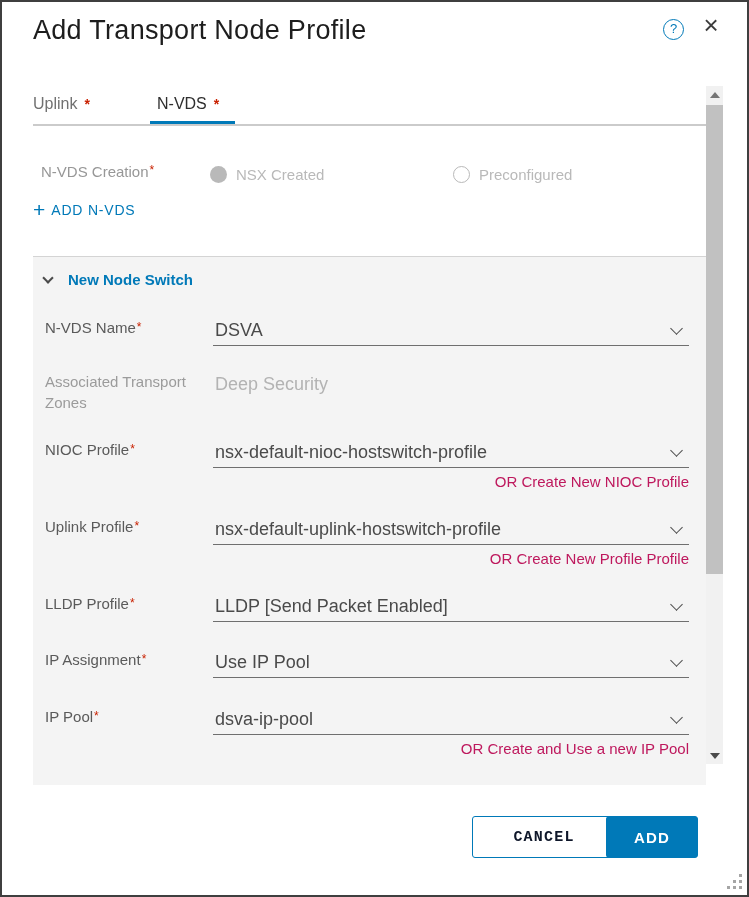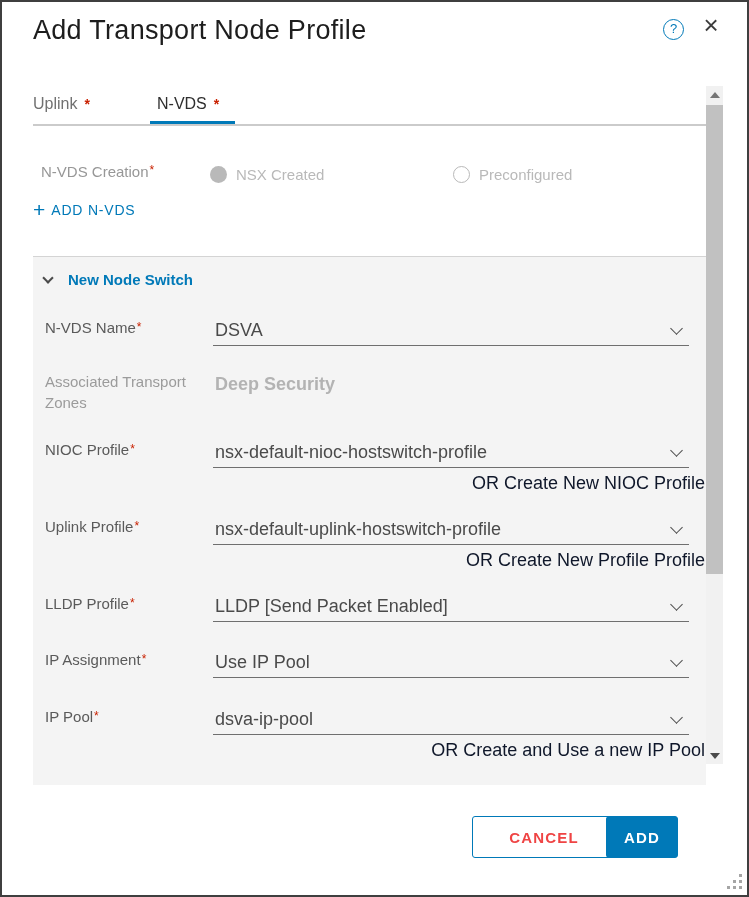--- a/index.html
+++ b/index.html
@@ -50,48 +50,48 @@
   .chev-collapse { width:8px; height:8px; border-left:2px solid #4a4a4a;
                    border-bottom:2px solid #4a4a4a; transform:rotate(-45deg);
                    margin:-3px 16px 0 2px; }
   .panel-header .ptitle { font-size:15px; font-weight:700; color:#0079B8; }
   .frow { position:absolute; left:12px; width:644px; }
   .frow .flabel { position:absolute; left:0; top:0; width:158px; font-size:15px;
                   color:#5a5a5a; line-height:21px; }
   .frow .flabel.dim { color:#9b9b9b; }
   .ffield { position:absolute; left:168px; top:0; width:476px; height:29px;
             border-bottom:1px solid #6f6f6f; cursor:pointer; }
-  .ffield.noline { border-bottom:none; cursor:default;font-weight:bold; }
+  .ffield.noline { border-bottom:none; cursor:default; }
   .fvalue { position:absolute; left:2px; top:3px; font-size:18px; color:#4a4a4a; }
   .fvalue.dim { color:#b3b3b3; }
   .chev-dd { position:absolute; right:8px; top:7px; width:9px; height:9px;
              border-left:1.5px solid #4a4a4a; border-bottom:1.5px solid #4a4a4a;
              transform:rotate(-45deg); }
-  .flink { position:absolute; left:184px; top:34px; width:476px; text-align:right;
-           font-size:18px; color:#0f172a; cursor:pointer; }
+  .flink { position:absolute; left:168px; top:34px; width:476px; text-align:right;
+           font-size:15px; color:#be185d; cursor:pointer; }
   
   .scrollbar { position:absolute; left:704px; top:84px; width:17px; height:678px;
                background:#f1f1f1; }
   .sb-up, .sb-down { position:absolute; left:0; width:17px; height:17px;
                      display:flex; align-items:center; justify-content:center; cursor:pointer; }
   .sb-up { top:0; }
   .sb-down { bottom:0; }
   .tri-up { width:0; height:0; border-left:5px solid transparent;
             border-right:5px solid transparent; border-bottom:6px solid #767676; }
   .tri-down { width:0; height:0; border-left:5px solid transparent;
               border-right:5px solid transparent; border-top:6px solid #4a4a4a; }
   .sb-thumb { position:absolute; left:0; top:19px; width:17px; height:469px;
               background:#c1c1c1; cursor:pointer; }
   
   .btn { position:absolute; top:814px; height:42px; border-radius:3px; font-size:15px;
          font-weight:600; letter-spacing:1.2px; text-align:center; line-height:42px;
          cursor:pointer; font-family:"Liberation Sans", sans-serif; }
   .btn-cancel { left:470px; width:144px; background:#fff; border:1px solid #0079B8;
-                color:#ef4444; }
-  .btn-add { left:604px; width:72px; background:#0079B8; border:1px solid #0079B8;
+                color:#0f172a;font-family:Liberation Mono, monospace; }
+  .btn-add { left:604px; width:92px; background:#0079B8; border:1px solid #0079B8;
              color:#fff; }
   
   .grip { position:absolute; right:5px; bottom:5px; width:16px; height:16px; cursor:nwse-resize; }
   .grip i { position:absolute; width:3px; height:3px; background:#a5a5a5; }
   .g1{right:0;top:0;} .g2{right:0;top:6px;} .g3{right:6px;top:6px;}
   .g4{right:0;top:12px;} .g5{right:6px;top:12px;} .g6{right:12px;top:12px;}
 </style>
 </head>
 <body>
 

